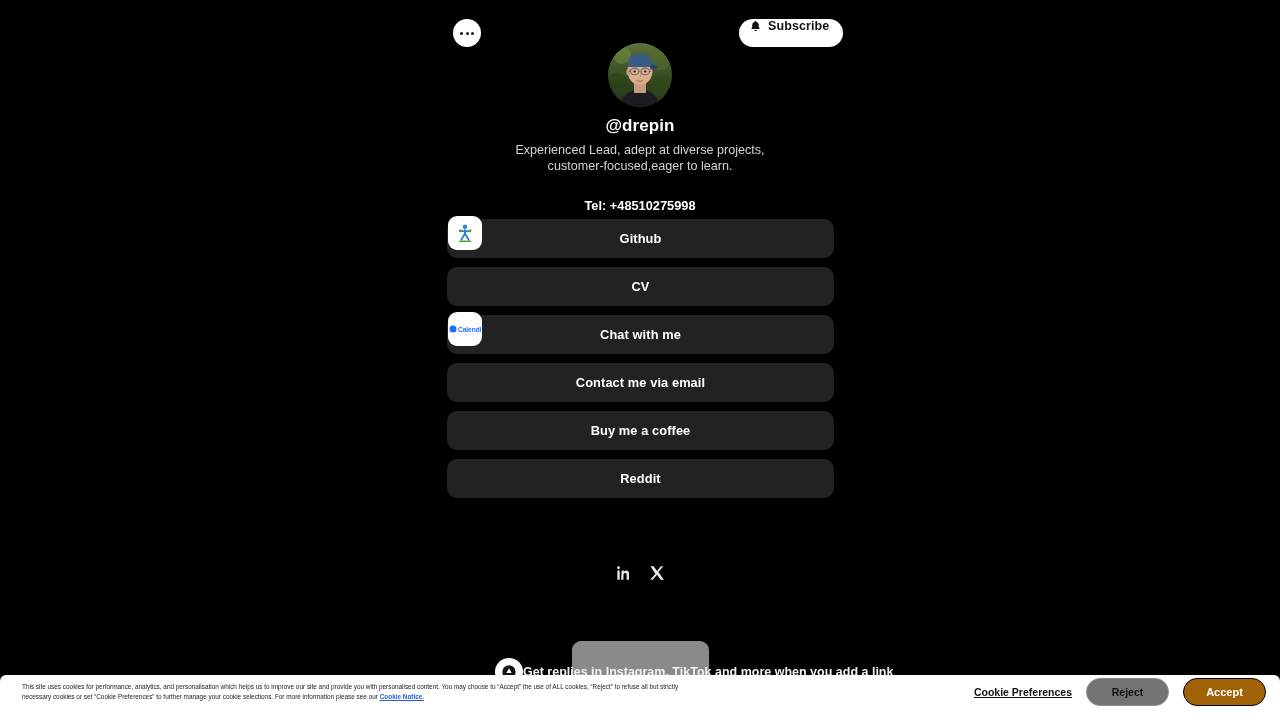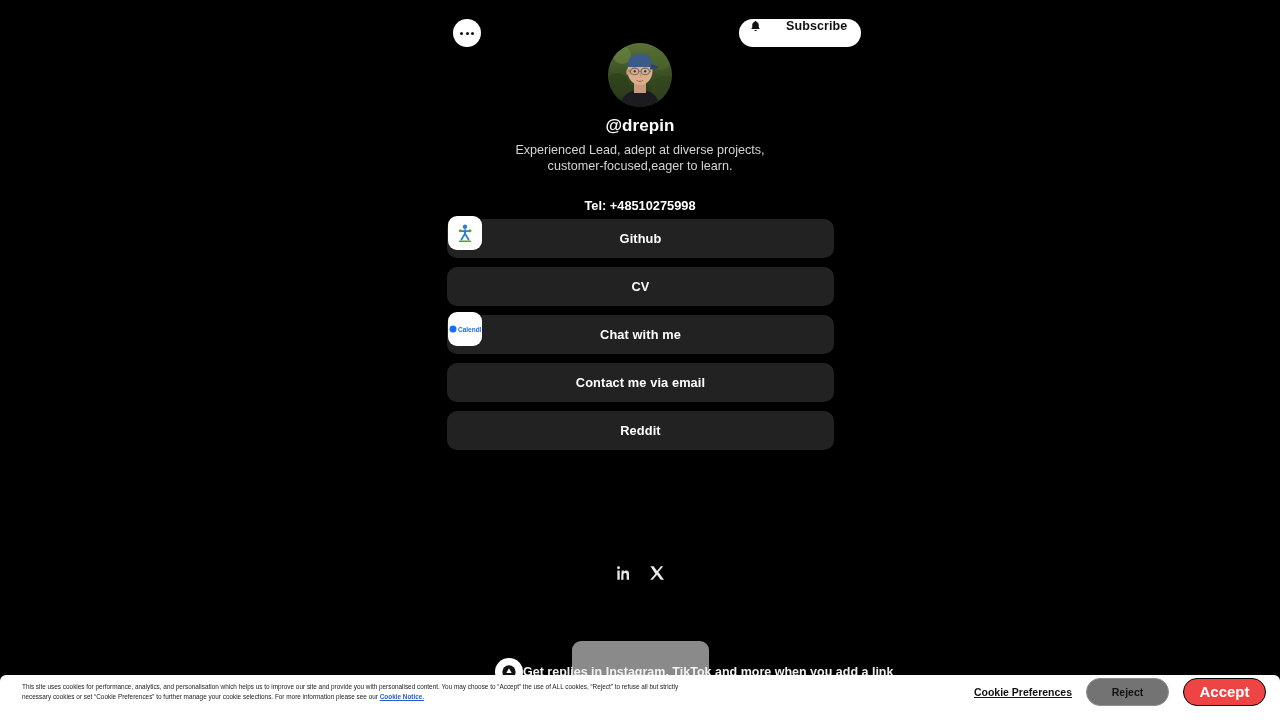--- a/index.html
+++ b/index.html
@@ -32,21 +32,21 @@
   .more-btn .dots {
     display:flex; gap:2.2px;
   }
   .more-btn .dots i {
     width:3px; height:3px; border-radius:50%; background:#111; display:block;
   }
   .subscribe-btn {
     position:absolute; left:739px; top:19px;
     height:28px; padding:0 14px 14px 10px;
     border-radius:16px; background:#fff;
-    display:flex; align-items:center; gap:24px;
+    display:flex; align-items:center; gap:6px;
     cursor:pointer;
   }
   .subscribe-btn .bell { width:13px; height:14px; display:block; }
   .subscribe-btn .lbl {
     font-size:12.5px; font-weight:600; color:#121212; letter-spacing:.1px;
     white-space:nowrap;
   }
 
   
   .profile {
@@ -157,22 +157,22 @@
   }
   .btn-reject {
     width:83px; height:28px; border-radius:14px;
     border:1px solid #8d8d8d; background:#737373;
     font-size:10.5px; font-weight:700; color:#111;
     display:flex; align-items:center; justify-content:center;
     cursor:pointer;
   }
   .btn-accept {
     width:83px; height:28px; border-radius:14px;
-    background:#ef4444; border:1px solid #000;
-    font-size:15px; font-weight:700; color:#fff;
+    background:#a16207; border:1px solid #000;
+    font-size:11px; font-weight:700; color:#fff;
     display:flex; align-items:center; justify-content:center;
     cursor:pointer;
   }
 </style>
 </head>
 <body>
 
 <div class="page">
 
   <div class="topbar">
@@ -275,20 +275,23 @@
           <text x="18" y="19" font-family="Liberation Sans, sans-serif" font-size="13" font-weight="700" fill="#1a6bff">Calendl</text>
         </svg>
       </span>
       <span class="link-label">Chat with me</span>
     </div>
 
     <div class="link-btn">
       <span class="link-label">Contact me via email</span>
     </div>
 
+    <div class="link-btn">
+      <span class="link-label">Buy me a coffee</span>
+    </div>
 
     <div class="link-btn">
       <span class="link-label">Reddit</span>
     </div>
   </div>
 
   <div class="socials">
     <svg class="social-ico" width="18" height="18" viewBox="0 0 24 24">
       <path fill="#e9e9e9" d="M4.5 8.5h3.1V21H4.5zM6.05 3.1a1.9 1.9 0 110 3.8 1.9 1.9 0 010-3.8zM10.2 8.5h2.97v1.7h.05c.42-.78 1.45-1.6 2.98-1.6 3.19 0 3.78 2.05 3.78 4.72V21h-3.1v-5.85c0-1.4-.03-3.2-1.98-3.2-1.98 0-2.29 1.52-2.29 3.1V21h-3.1z"></path>
     </svg>

